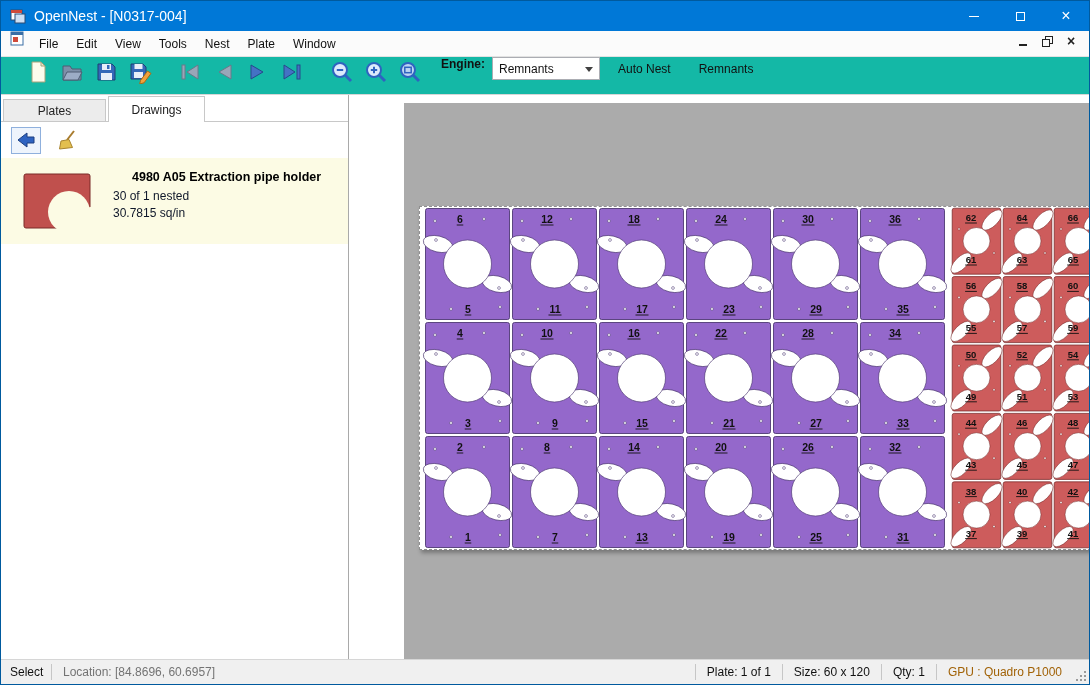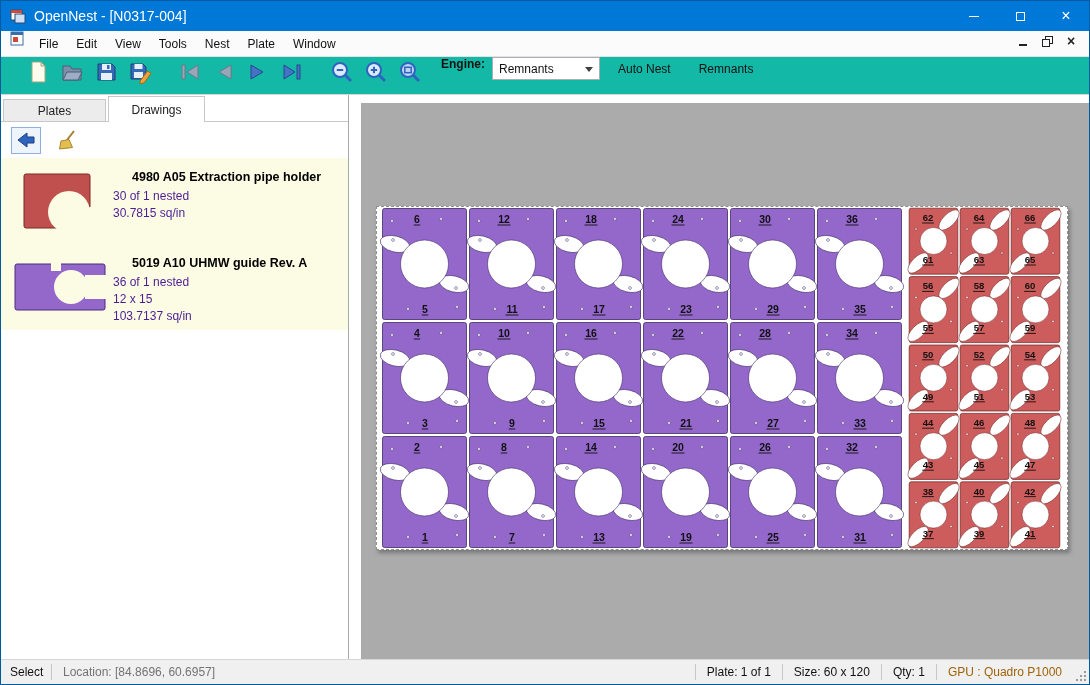--- a/index.html
+++ b/index.html
@@ -32,34 +32,34 @@
   
   .toolbar{height:38px;background:#14b8a6;border-bottom:1px solid #d6d6d6;display:flex;align-items:flex-start;padding-left:20px;flex:0 0 auto;}
   .tool-btn{width:34px;height:30px;display:flex;align-items:center;justify-content:center;}
   .tool-gap{width:16px;}
   .engine-label{font-weight:bold;margin:0 7px 0 14px;}
   .combo{width:108px;height:23px;border:1px solid #abadb3;background:#fff;display:flex;align-items:center;padding-left:6px;position:relative;}
   .combo-arrow{position:absolute;right:6px;top:9px;width:0;height:0;border-left:4px solid transparent;border-right:4px solid transparent;border-top:5px solid #404040;}
   .tool-text{padding:0 10px;margin-left:8px;height:24px;display:flex;align-items:center;}
 
   
-  .content{flex:1;display:flex;min-height:0;}
+  .content{flex:1;display:flex;min-height:0;gap:43px;}
   .left-panel{width:348px;background:#fff;border-right:1px solid #a9a9a9;display:flex;flex-direction:column;flex:0 0 auto;}
   .tabs{display:flex;align-items:flex-end;height:27px;padding-left:2px;border-bottom:1px solid #c8c8c8;background:#fff;}
   .tab{height:22px;width:103px;background:#ececec;border:1px solid #c8c8c8;border-bottom:none;display:flex;align-items:center;justify-content:center;margin-right:2px;color:#222;}
   .tab.active{height:26px;width:97px;background:#fff;position:relative;z-index:2;margin-bottom:-1px;}
   .panel-toolbar{height:36px;display:flex;align-items:center;gap:12px;padding:4px 10px;}
   .ptb-btn{width:30px;height:27px;display:flex;align-items:center;justify-content:center;background:transparent;}
   .ptb-btn.bordered{border:1px solid #8fb0dd;background:#eef4fc;}
   .drawing-list{flex:1;background:#fff;overflow:hidden;}
   .drawing-item{display:flex;background:#fcfbe4;padding:4px 4px 4px 6px;min-height:86px;}
   .thumb{width:106px;display:flex;align-items:center;justify-content:center;flex:0 0 auto;}
   .dtext{flex:1;padding-top:8px;}
   .dtitle{font-weight:bold;font-size:12.5px;color:#000;margin-bottom:4px;margin-left:19px;}
-  .dmeta{color:#4c1d95;font-size:12px;line-height:17px;}
+  .dmeta{color:#0f172a;font-size:12px;line-height:17px;}
 
   .canvas{flex:1;position:relative;background:#fff;min-width:0;}
   .canvas-inner{position:absolute;left:12px;top:8px;right:0;bottom:0;background:#ababab;}
   .plate{position:absolute;left:15px;top:103px;width:692px;height:344px;background:#fff;border:1px dashed #8f8f8f;box-shadow:2px 3px 4px rgba(0,0,0,0.30);}
   .plate svg{display:block;}
 
   
   .statusbar{height:25px;background:#f0f0f0;border-top:1px solid #d6d6d6;display:flex;align-items:center;flex:0 0 auto;font-size:12px;}
   .sb-mode{width:50px;padding-left:9px;}
   .sb-sep{width:1px;height:16px;background:#c6c6c6;flex:0 0 auto;}
@@ -230,36 +230,20 @@
             <svg width="78" height="60" viewBox="0 0 78 60">
               <rect x="3" y="3" width="66" height="54" rx="2" fill="#c0504d" stroke="#7a2a28"></rect>
               <circle cx="48" cy="41" r="21" fill="#fcfbe4"></circle>
               <polygon points="48,41 78,34 78,60 44,60" fill="#fcfbe4"></polygon>
             </svg>
           </div>
           <div class="dtext">
             <div class="dtitle">4980 A05 Extraction pipe holder</div>
             <div class="dmeta">30 of 1 nested</div>
             <div class="dmeta">30.7815 sq/in</div>
-          </div>
-        </div>
-        <div class="drawing-item">
-          <div class="thumb">
-            <svg width="94" height="58" viewBox="0 0 94 58">
-              <rect x="2" y="6" width="90" height="46" rx="2" fill="#9468cb" stroke="#4a2d7a"></rect>
-              <circle cx="58" cy="29" r="17" fill="#fcfbe4"></circle>
-              <rect x="72" y="17" width="22" height="24" fill="#fcfbe4"></rect>
-              <rect x="38" y="3" width="10" height="10" fill="#fcfbe4"></rect>
-            </svg>
-          </div>
-          <div class="dtext">
-            <div class="dtitle">5019 A10 UHMW guide Rev. A</div>
-            <div class="dmeta">36 of 1 nested</div>
-            <div class="dmeta">12 x 15</div>
-            <div class="dmeta">103.7137 sq/in</div>
           </div>
         </div>
       </div>
     </div>
 
     <div class="canvas">
       <div class="canvas-inner">
         <div class="plate">
           <svg id="plate-svg" width="690" height="342" viewBox="0 0 690 342">
               <g transform="translate(4,0)">

